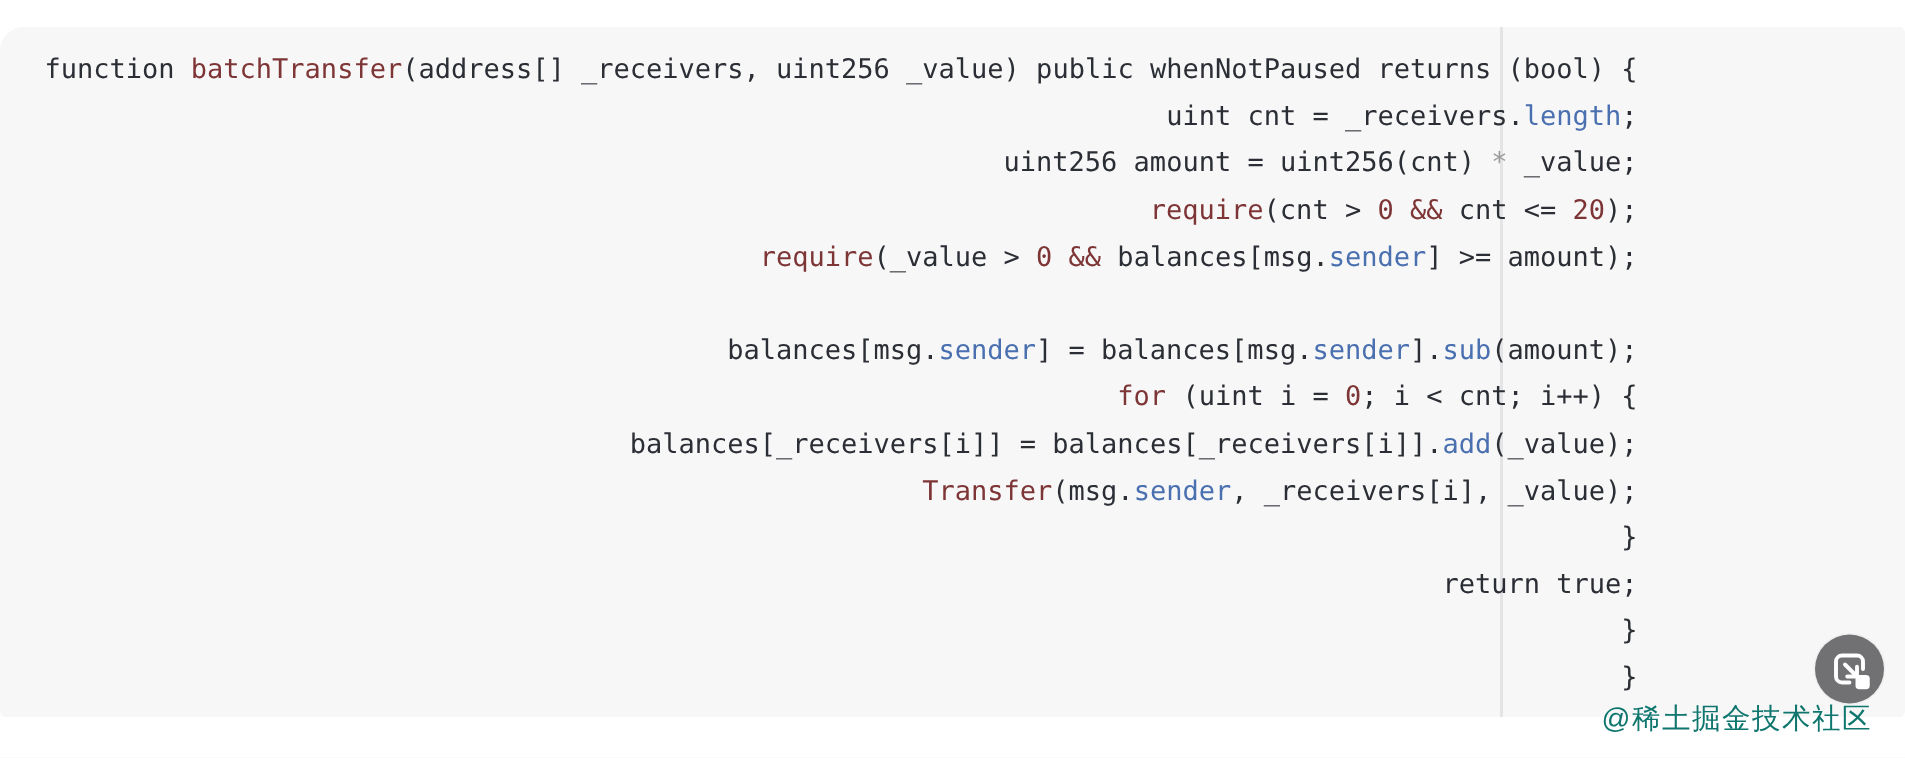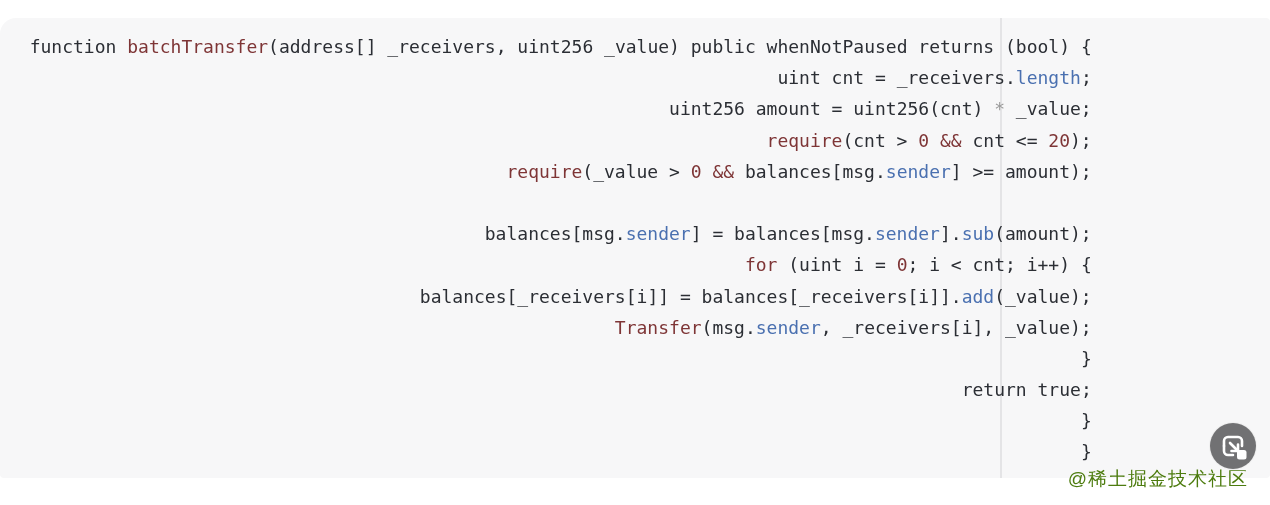--- a/index.html
+++ b/index.html
@@ -79,13 +79,13 @@
     <g fill="none" stroke-width="2.6" stroke-linecap="round" stroke-linejoin="round" class="glyph-stroke" stroke="#ffffff">
       <path d="M15 24 v-5 a4 4 0 0 1 4 -4 h10 a4 4 0 0 1 4 4 v5"></path>
       <path d="M15 24 v5 a4 4 0 0 0 4 4 h5"></path>
       <path d="M21 21 l8 8"></path>
       <path d="M29 22.5 v6.5 h-6.5"></path>
     </g>
     <rect x="28" y="28" width="9.5" height="9.5" rx="2.5" class="glyph-fill" fill="#ffffff"></rect>
   </svg>
 </button>
 
-<div class="watermark" style="color: #4d7c0f;">@稀土掘金技术社区</div>
+<div class="watermark" style="color: #0f766e;">@稀土掘金技术社区</div>
 
 </body></html>

